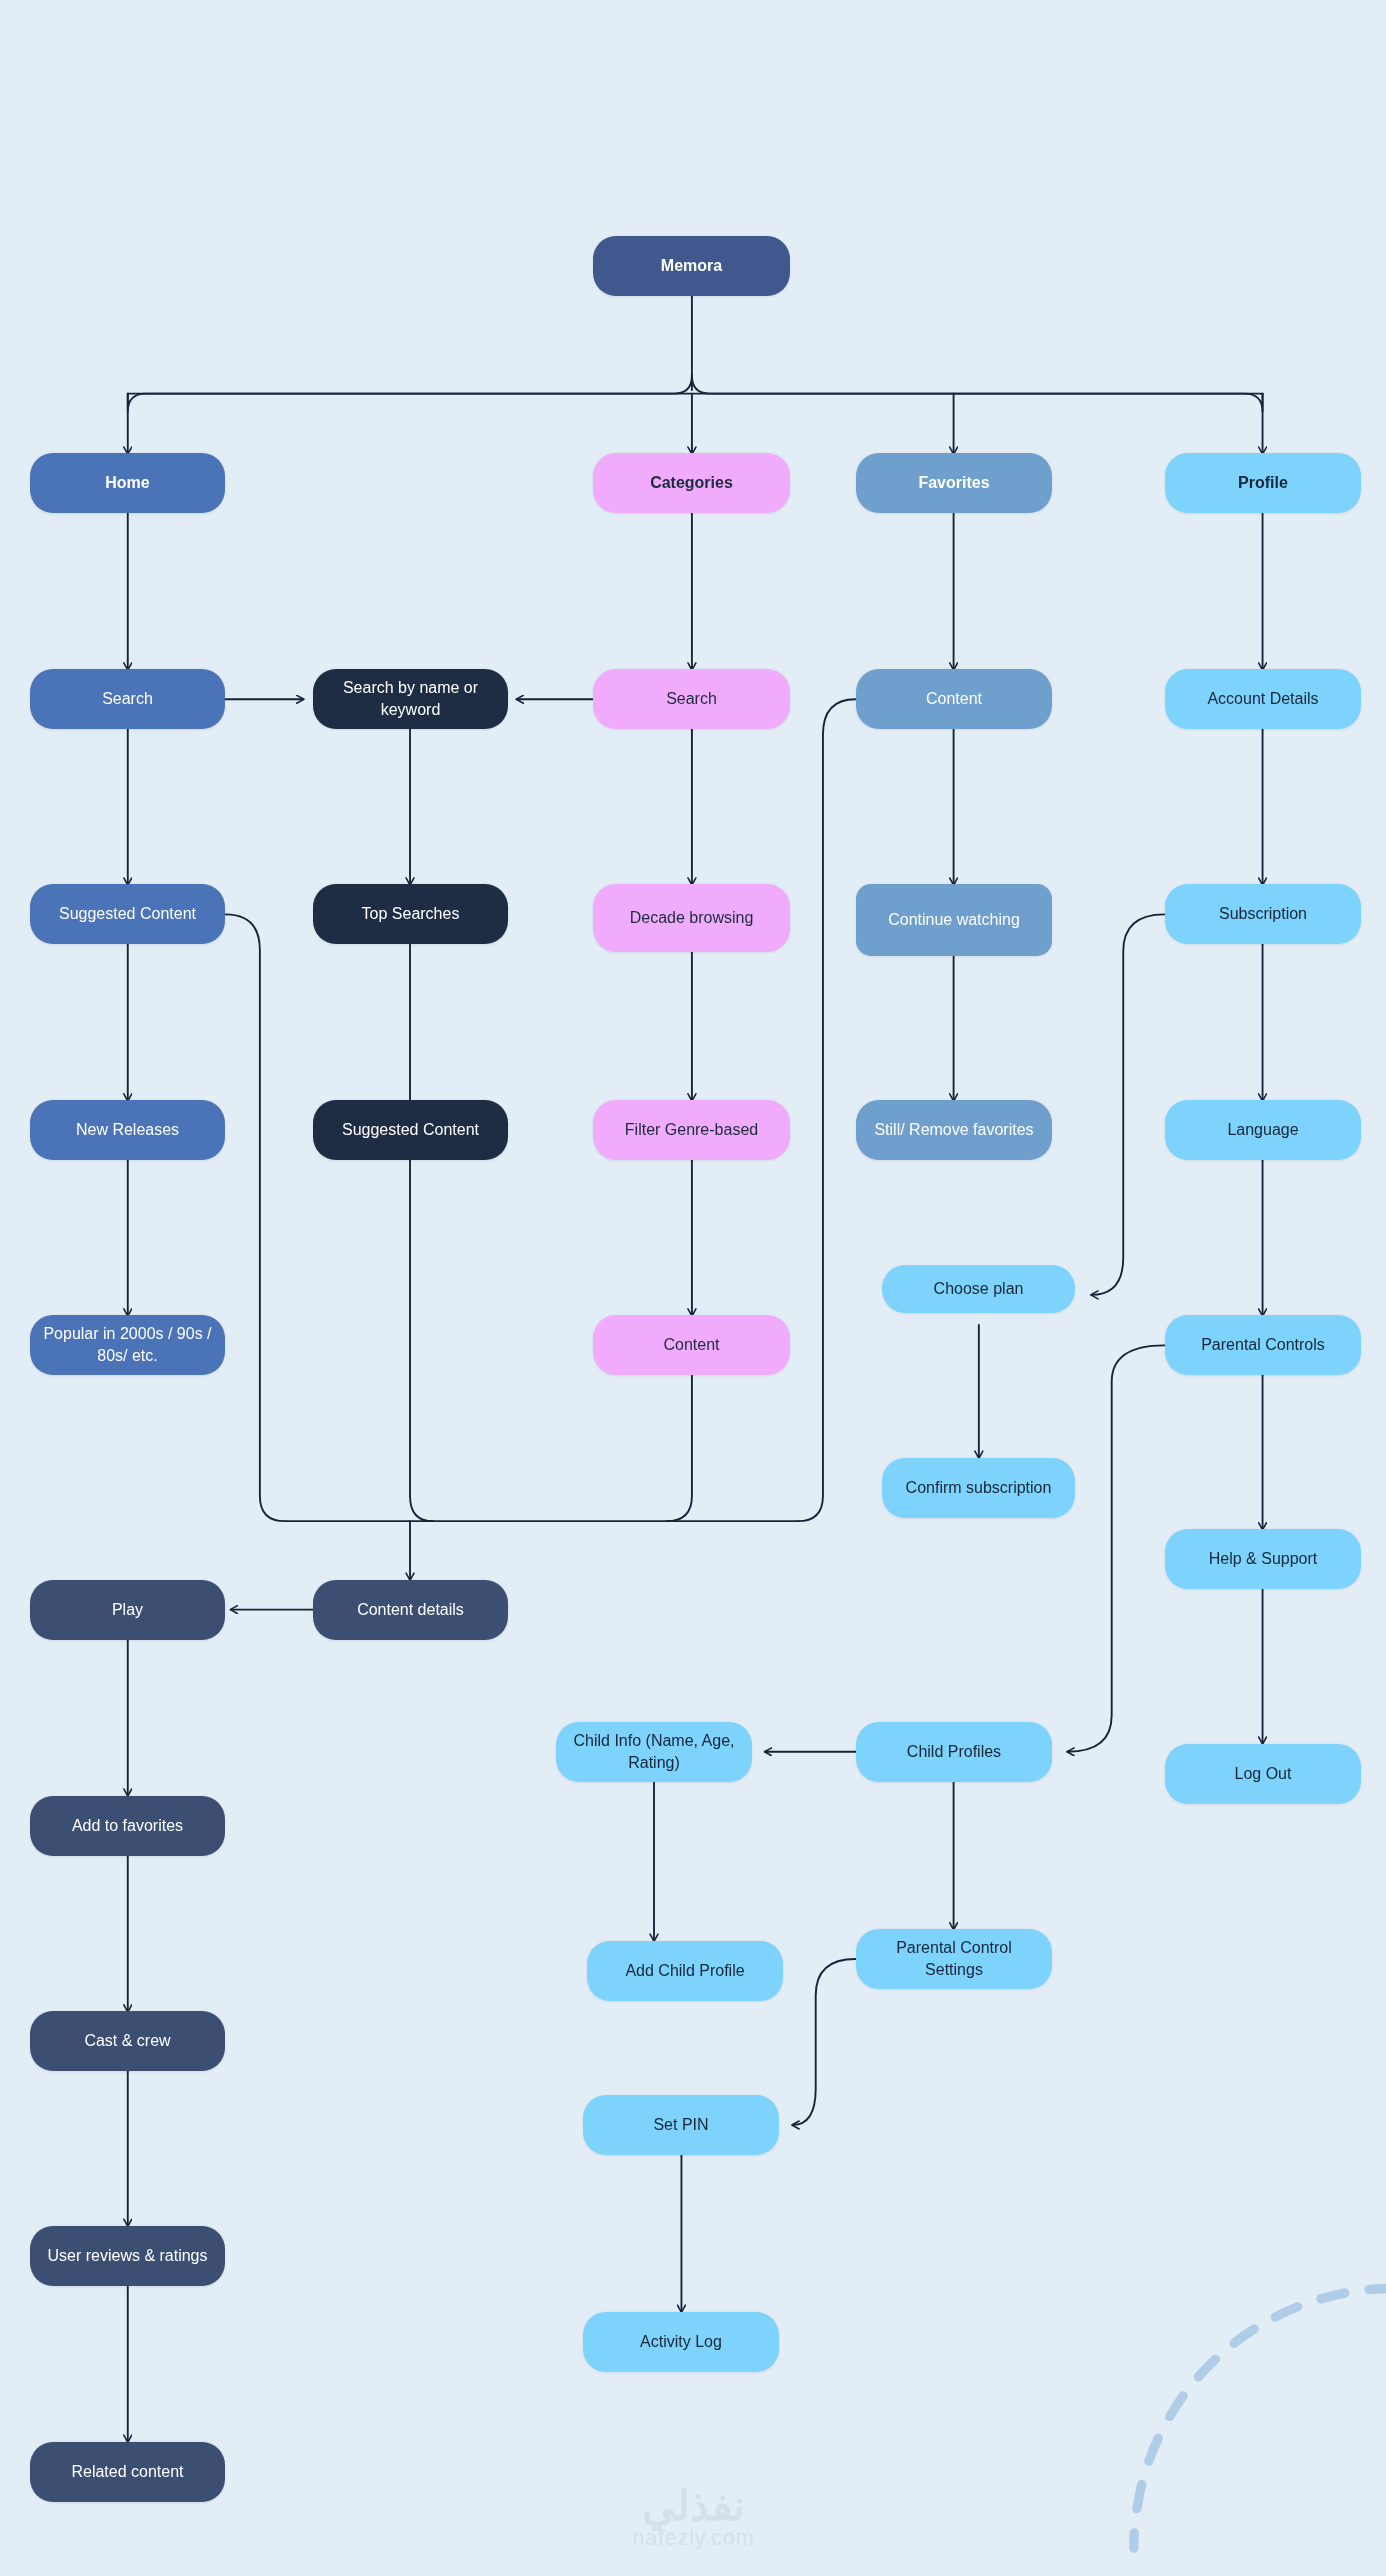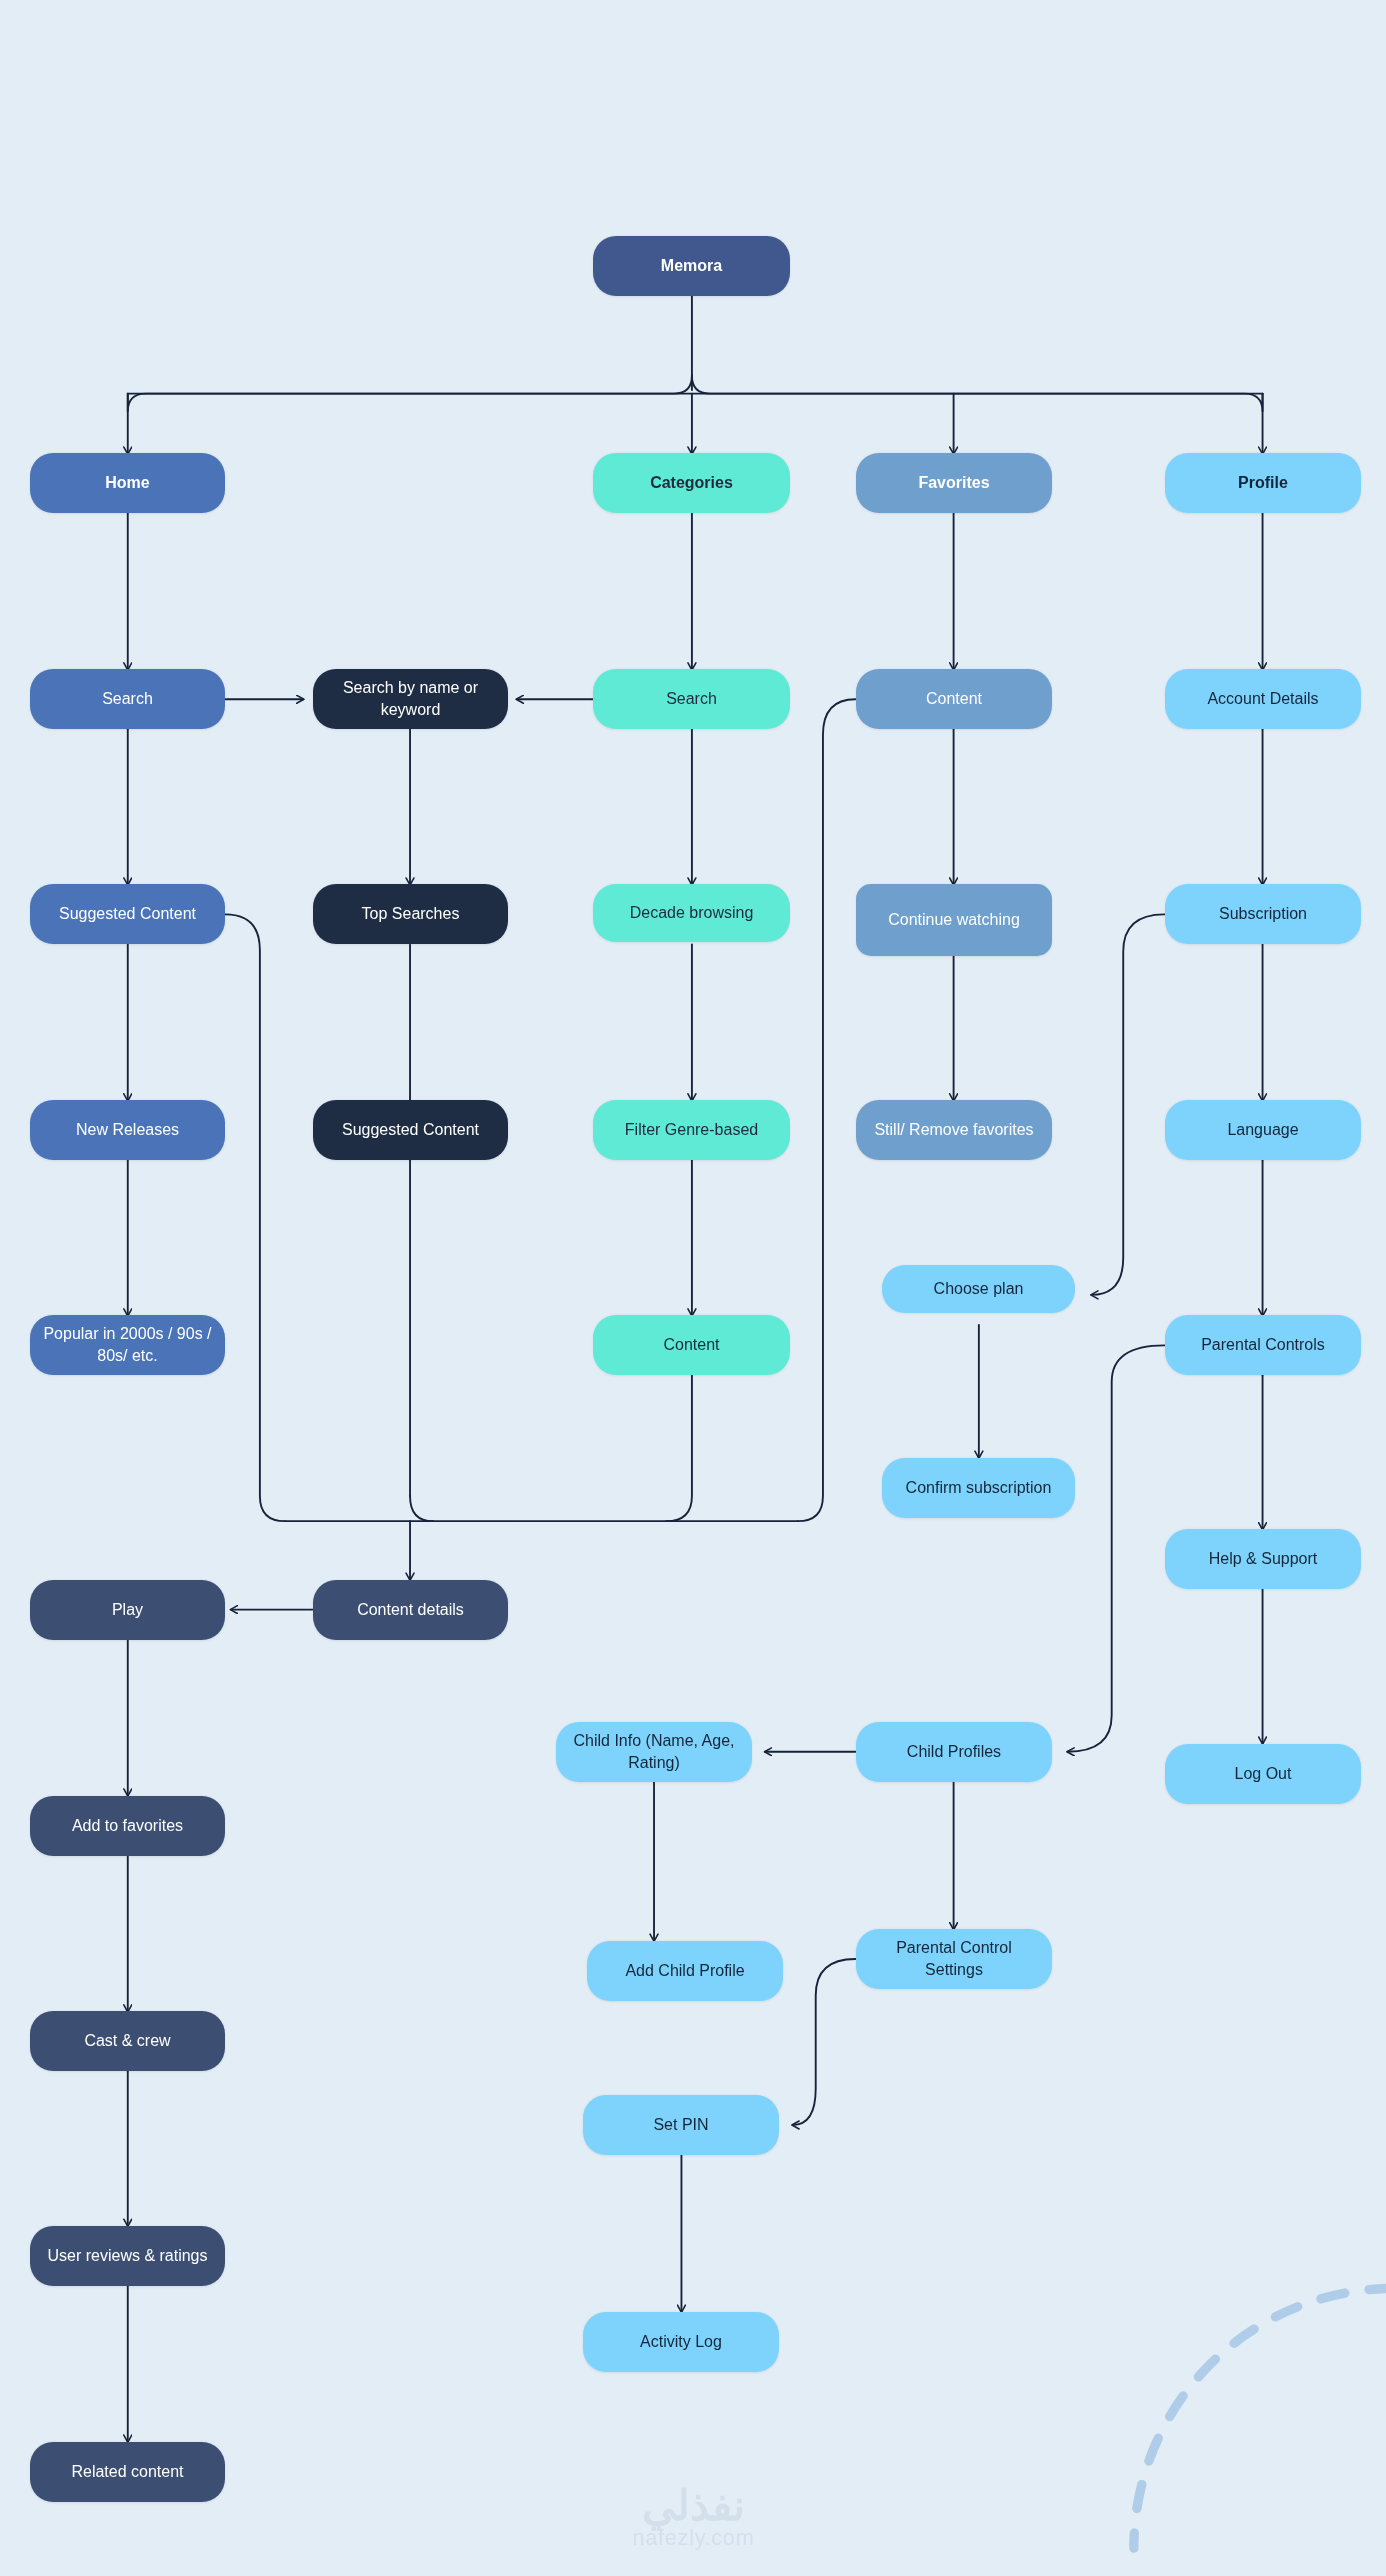--- a/index.html
+++ b/index.html
@@ -84,21 +84,21 @@
     justify-content: center;
     text-align: center;
     border-radius: 23px;
     font-size: 16px;
     line-height: 1.35;
     padding: 4.3px 10px;
     box-shadow: 0 0.7px 2.2px rgba(25,45,80,0.10);
   }
   .t-root   { background: #41588e; color: #ffffff; }
   .t-blue   { background: #4a73b8; color: #ffffff; }
-  .t-white  { background: #5eead4; color: #1d2b3d; text-align: center; }
+  .t-white  { background: #f0abfc; color: #1d2b3d; text-align: center; }
   .t-mid    { background: #6e9fcd; color: #ffffff; }
   .t-light  { background: #7dd3fc; color: #16263a; }
   .t-dark   { background: #1e2d44; color: #ffffff; }
   .t-slate  { background: #3c4f73; color: #ffffff; }
 </style>
 </head>
 <body>
 
 <div id="stage">
 
@@ -192,21 +192,21 @@
   <div class="node t-light" style="left:1165px;top:453px;width:196px;height:60px;font-weight:bold;">Profile</div>
 
   <div class="node t-blue" style="left:30px;top:669px;width:195px;height:60px;">Search</div>
   <div class="node t-dark" style="left:313px;top:669px;width:195px;height:60px;">Search by name or keyword</div>
   <div class="node t-white" style="left:593px;top:669px;width:197px;height:60px;">Search</div>
   <div class="node t-mid" style="left:856px;top:669px;width:196px;height:60px;">Content</div>
   <div class="node t-light" style="left:1165px;top:669px;width:196px;height:60px;">Account Details</div>
 
   <div class="node t-blue" style="left:30px;top:884px;width:195px;height:60px;">Suggested Content</div>
   <div class="node t-dark" style="left:313px;top:884px;width:195px;height:60px;">Top Searches</div>
-  <div class="node t-white" style="left:593px;top:884px;width:197px;height:58px;">Decade browsing</div>
+  <div class="node t-white" style="left:593px;top:884px;width:197px;height:68px;">Decade browsing</div>
   <div class="node t-mid" style="left:856px;top:884px;width:196px;height:72px;border-radius:15px;">Continue watching</div>
   <div class="node t-light" style="left:1165px;top:884px;width:196px;height:60px;">Subscription</div>
 
   <div class="node t-blue" style="left:30px;top:1100px;width:195px;height:60px;">New Releases</div>
   <div class="node t-dark" style="left:313px;top:1100px;width:195px;height:60px;">Suggested Content</div>
   <div class="node t-white" style="left:593px;top:1100px;width:197px;height:60px;">Filter Genre-based</div>
   <div class="node t-mid" style="left:856px;top:1100px;width:196px;height:60px;">Still/ Remove favorites</div>
   <div class="node t-light" style="left:1165px;top:1100px;width:196px;height:60px;">Language</div>
 
   <div class="node t-blue" style="left:30px;top:1315px;width:195px;height:60px;">Popular in 2000s / 90s / 80s/ etc.</div>

